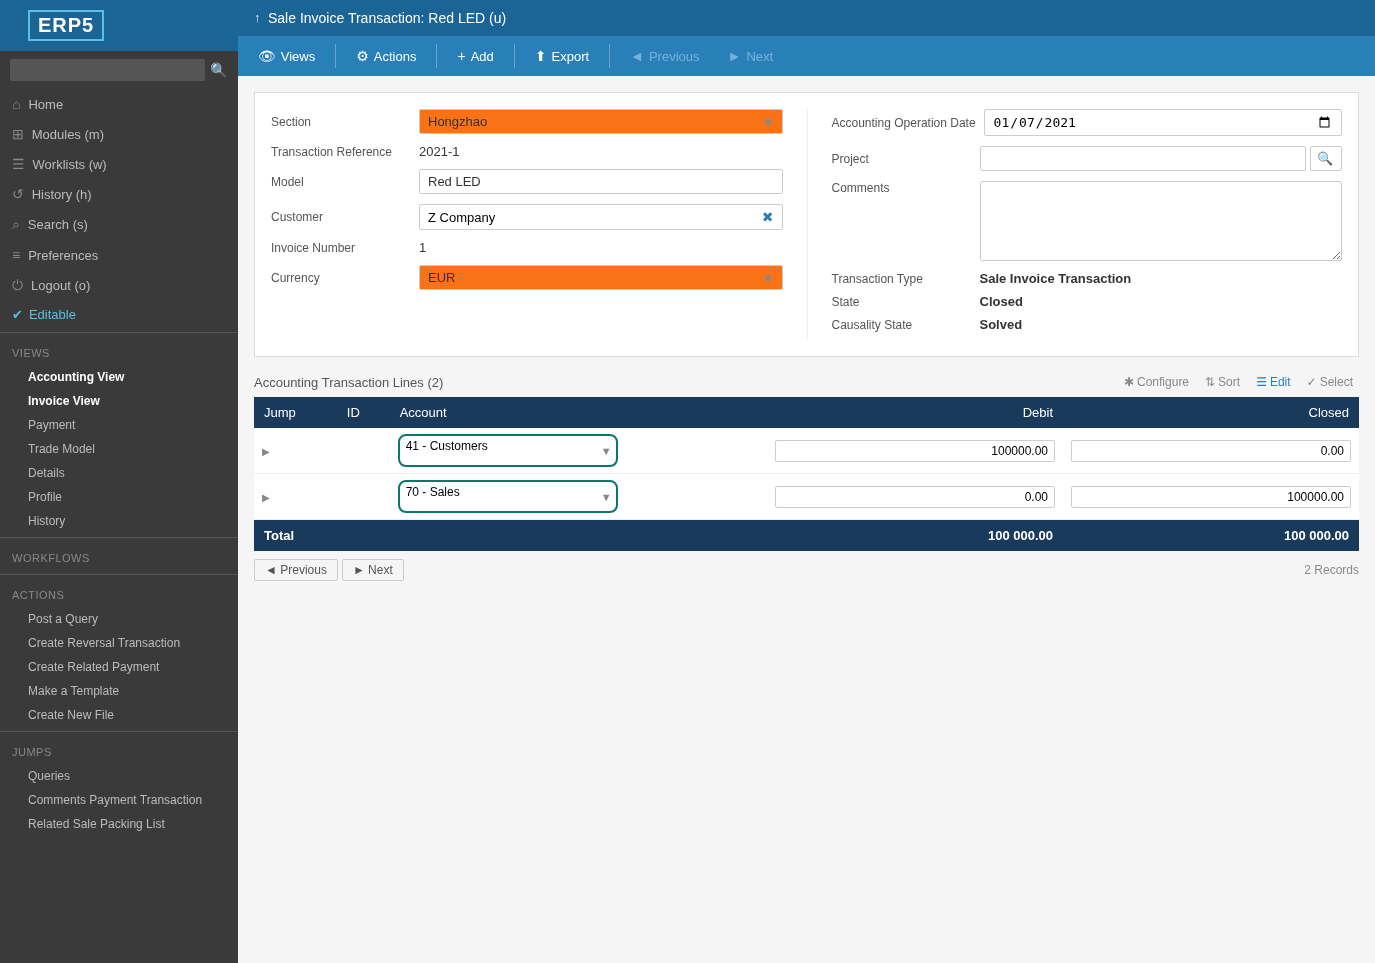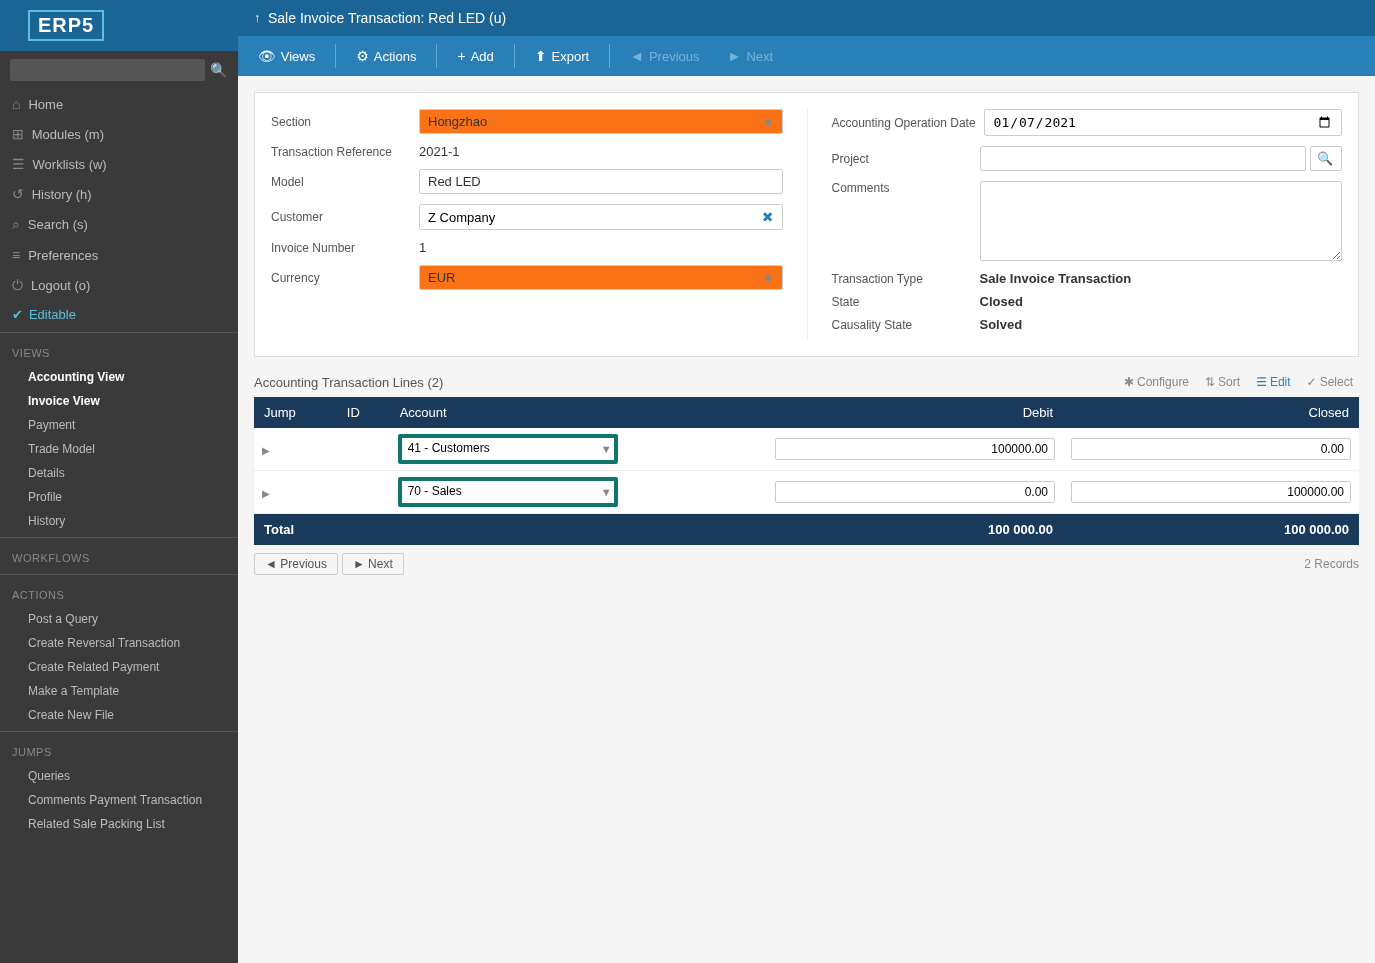--- a/index.html
+++ b/index.html
@@ -330,24 +330,24 @@
       font-size: 13px;
     }
     .table-arrow { color: #888; font-size: 10px; }
     .table-select-wrap {
       position: relative;
       display: inline-block;
       width: 220px;
     }
     .table-select {
       width: 100%;
-      border: 4px solid #0f766e;
-      padding: 3px 24px 5px 6px;
+      border: 2px solid #0f766e;
+      padding: 3px 24px 12px 6px;
       font-size: 12px;
-      border-radius: 2px;
+      border-radius: 8px;
       appearance: none;
       background: #fff;
       cursor: pointer;
       outline: none;
     }
     .table-select-arrow {
       position: absolute;
       right: 6px;
       top: 50%;
       transform: translateY(-50%);

